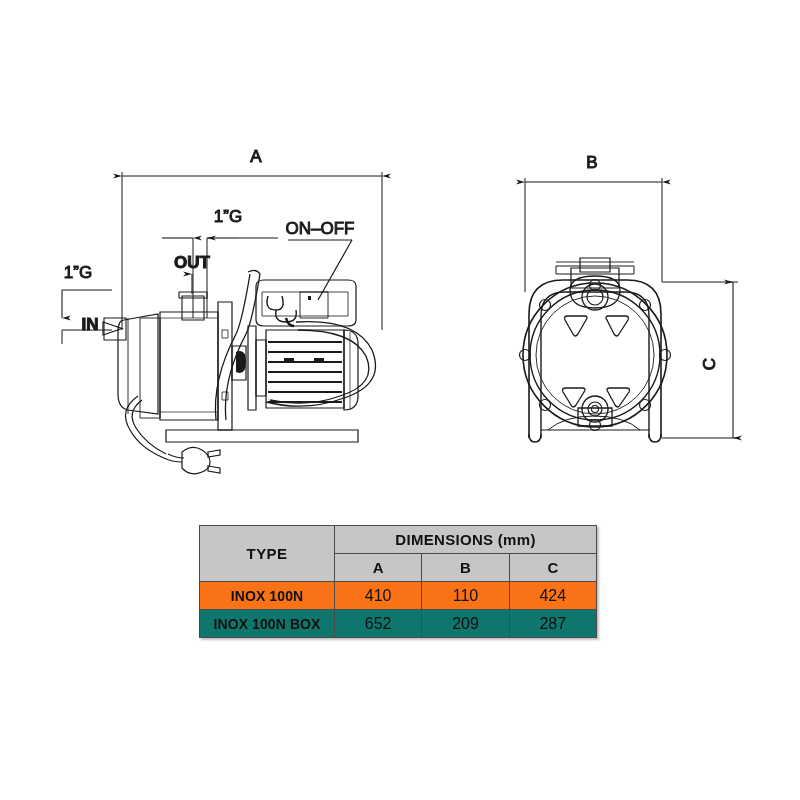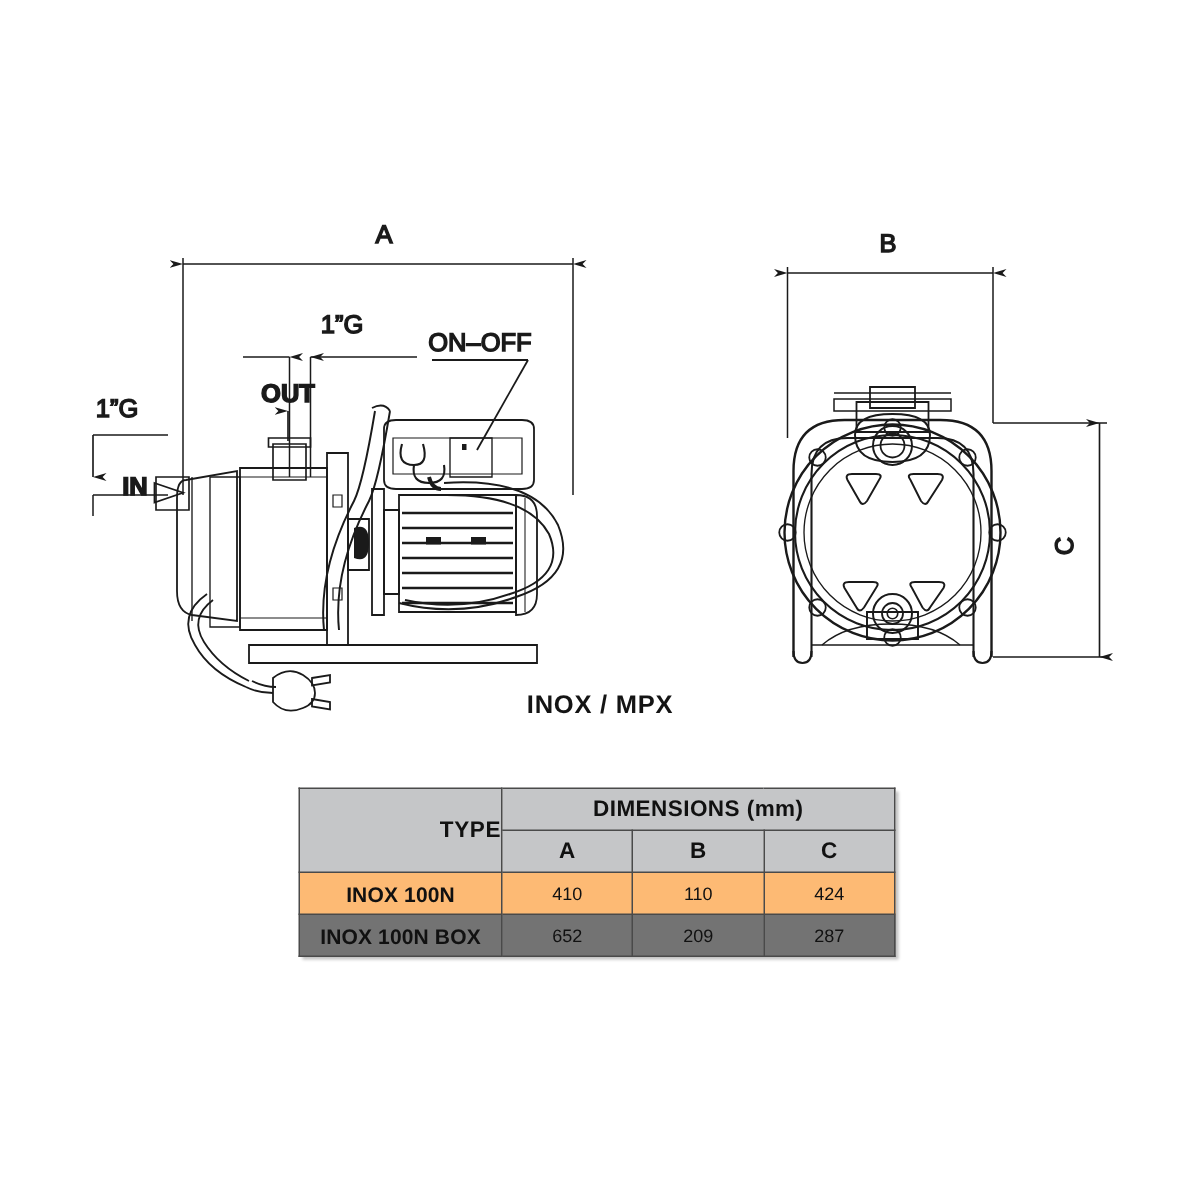--- a/index.html
+++ b/index.html
@@ -43,30 +43,30 @@
     border:1px solid #4a4a4a;
     text-align:center;
     padding:0;
     height:27px;
     color:#111;
   }
   .hdr{background:#c5c6c8;font-weight:bold;}
   .hdr-type{font-size:15px;letter-spacing:.4px;}
   .hdr-dim{font-size:15px;letter-spacing:.3px;}
   .subhdr{background:#c5c6c8;font-weight:bold;font-size:15px;}
-  .rw{background:#fdba74;}
-  .rg{background:#737373;}
+  .rw{background:#f97316;}
+  .rg{background:#0f766e;}
   .typecell{
     text-align:left;
     padding-left:8px;
     font-weight:bold;
     font-size:14px;
     letter-spacing:.1px;
   }
-  .valcell{font-size:12px;}
+  .valcell{font-size:16px;}
 </style>
 </head>
 <body>
 
 <div id="stage">
 
   <svg class="draw" viewBox="0 0 800 800">
     <defs>
       <marker id="arrL" markerWidth="10" markerHeight="8" refX="9" refY="4" orient="auto" markerUnits="userSpaceOnUse">
         <path d="M9,4 L0,1.4 L2.6,4 L0,6.6 Z" fill="#1a1a1a"></path>
@@ -243,26 +243,25 @@
         <path d="M556,262 l78,0" stroke-width="0.9"></path>
 
         <path d="M578,408 l34,0 l0,18 l-34,0 Z" stroke-width="1.3"></path>
         <circle cx="595" cy="409" r="13" stroke-width="1.3"></circle>
         <circle cx="595" cy="409" r="7" stroke-width="1.2"></circle>
         <circle cx="595" cy="409" r="3.5" stroke-width="1.1"></circle>
       </g>
     </g>
   </svg>
 
-  <div class="caption">INOX / MPX</div>
 
   <table id="spec-table">
     <tbody>
       <tr>
-        <th class="hdr hdr-type" rowspan="2" style="width:134px;text-align:right;">TYPE</th>
+        <th class="hdr hdr-type" rowspan="2" style="width:134px;">TYPE</th>
         <th class="hdr hdr-dim" colspan="3">DIMENSIONS (mm)</th>
       </tr>
       <tr>
         <th class="subhdr" style="width:88px;">A</th>
         <th class="subhdr" style="width:88px;">B</th>
         <th class="subhdr" style="width:88px;">C</th>
       </tr>
       <tr class="rw">
         <td class="typecell rw">INOX 100N</td>
         <td class="valcell rw">410</td>

